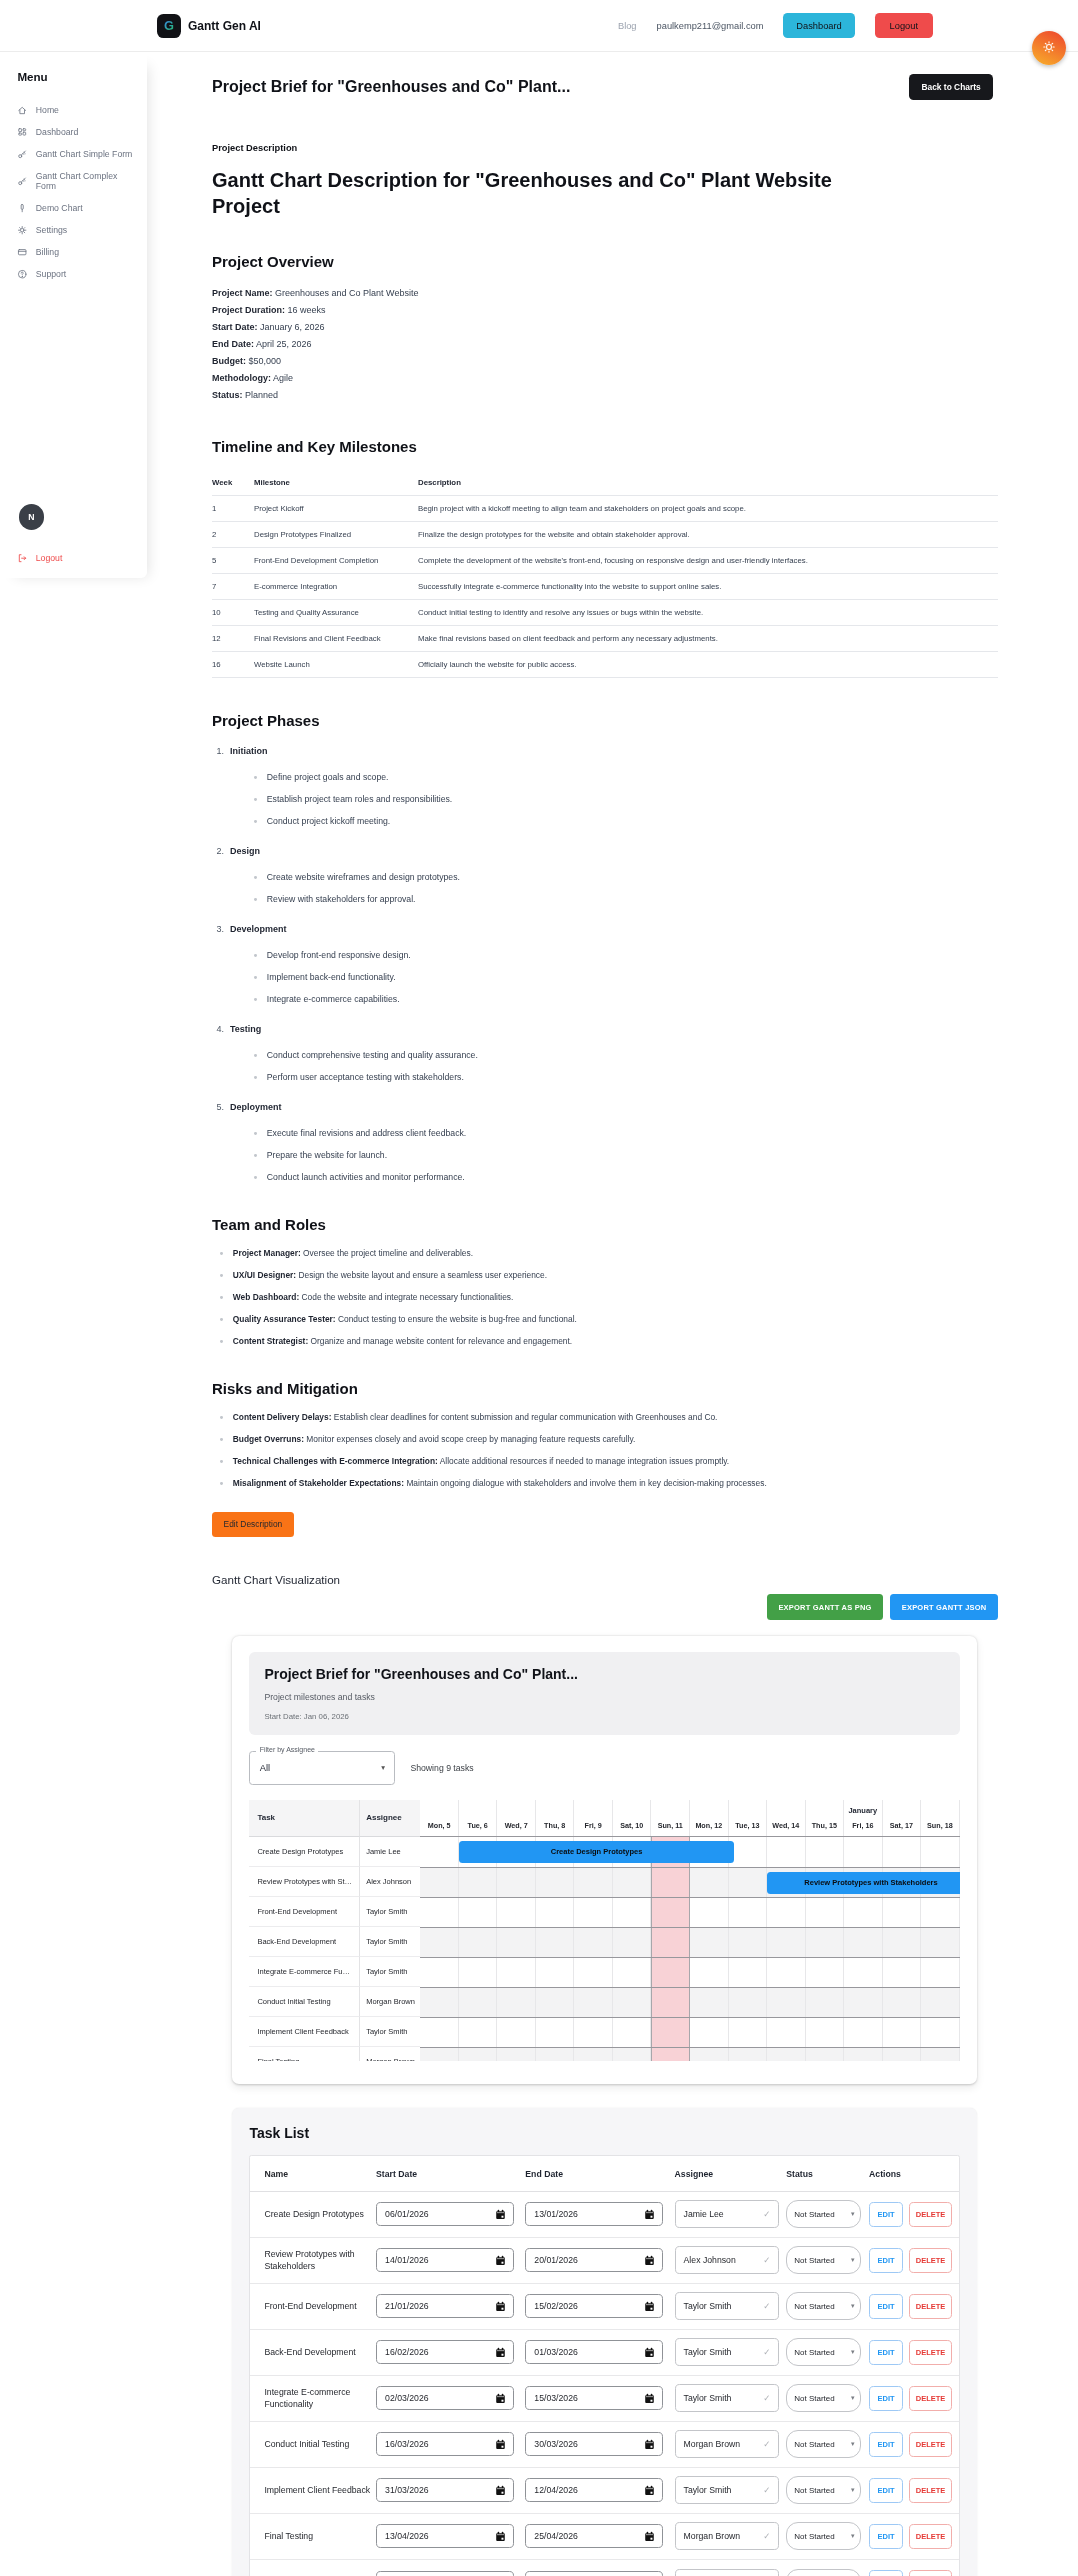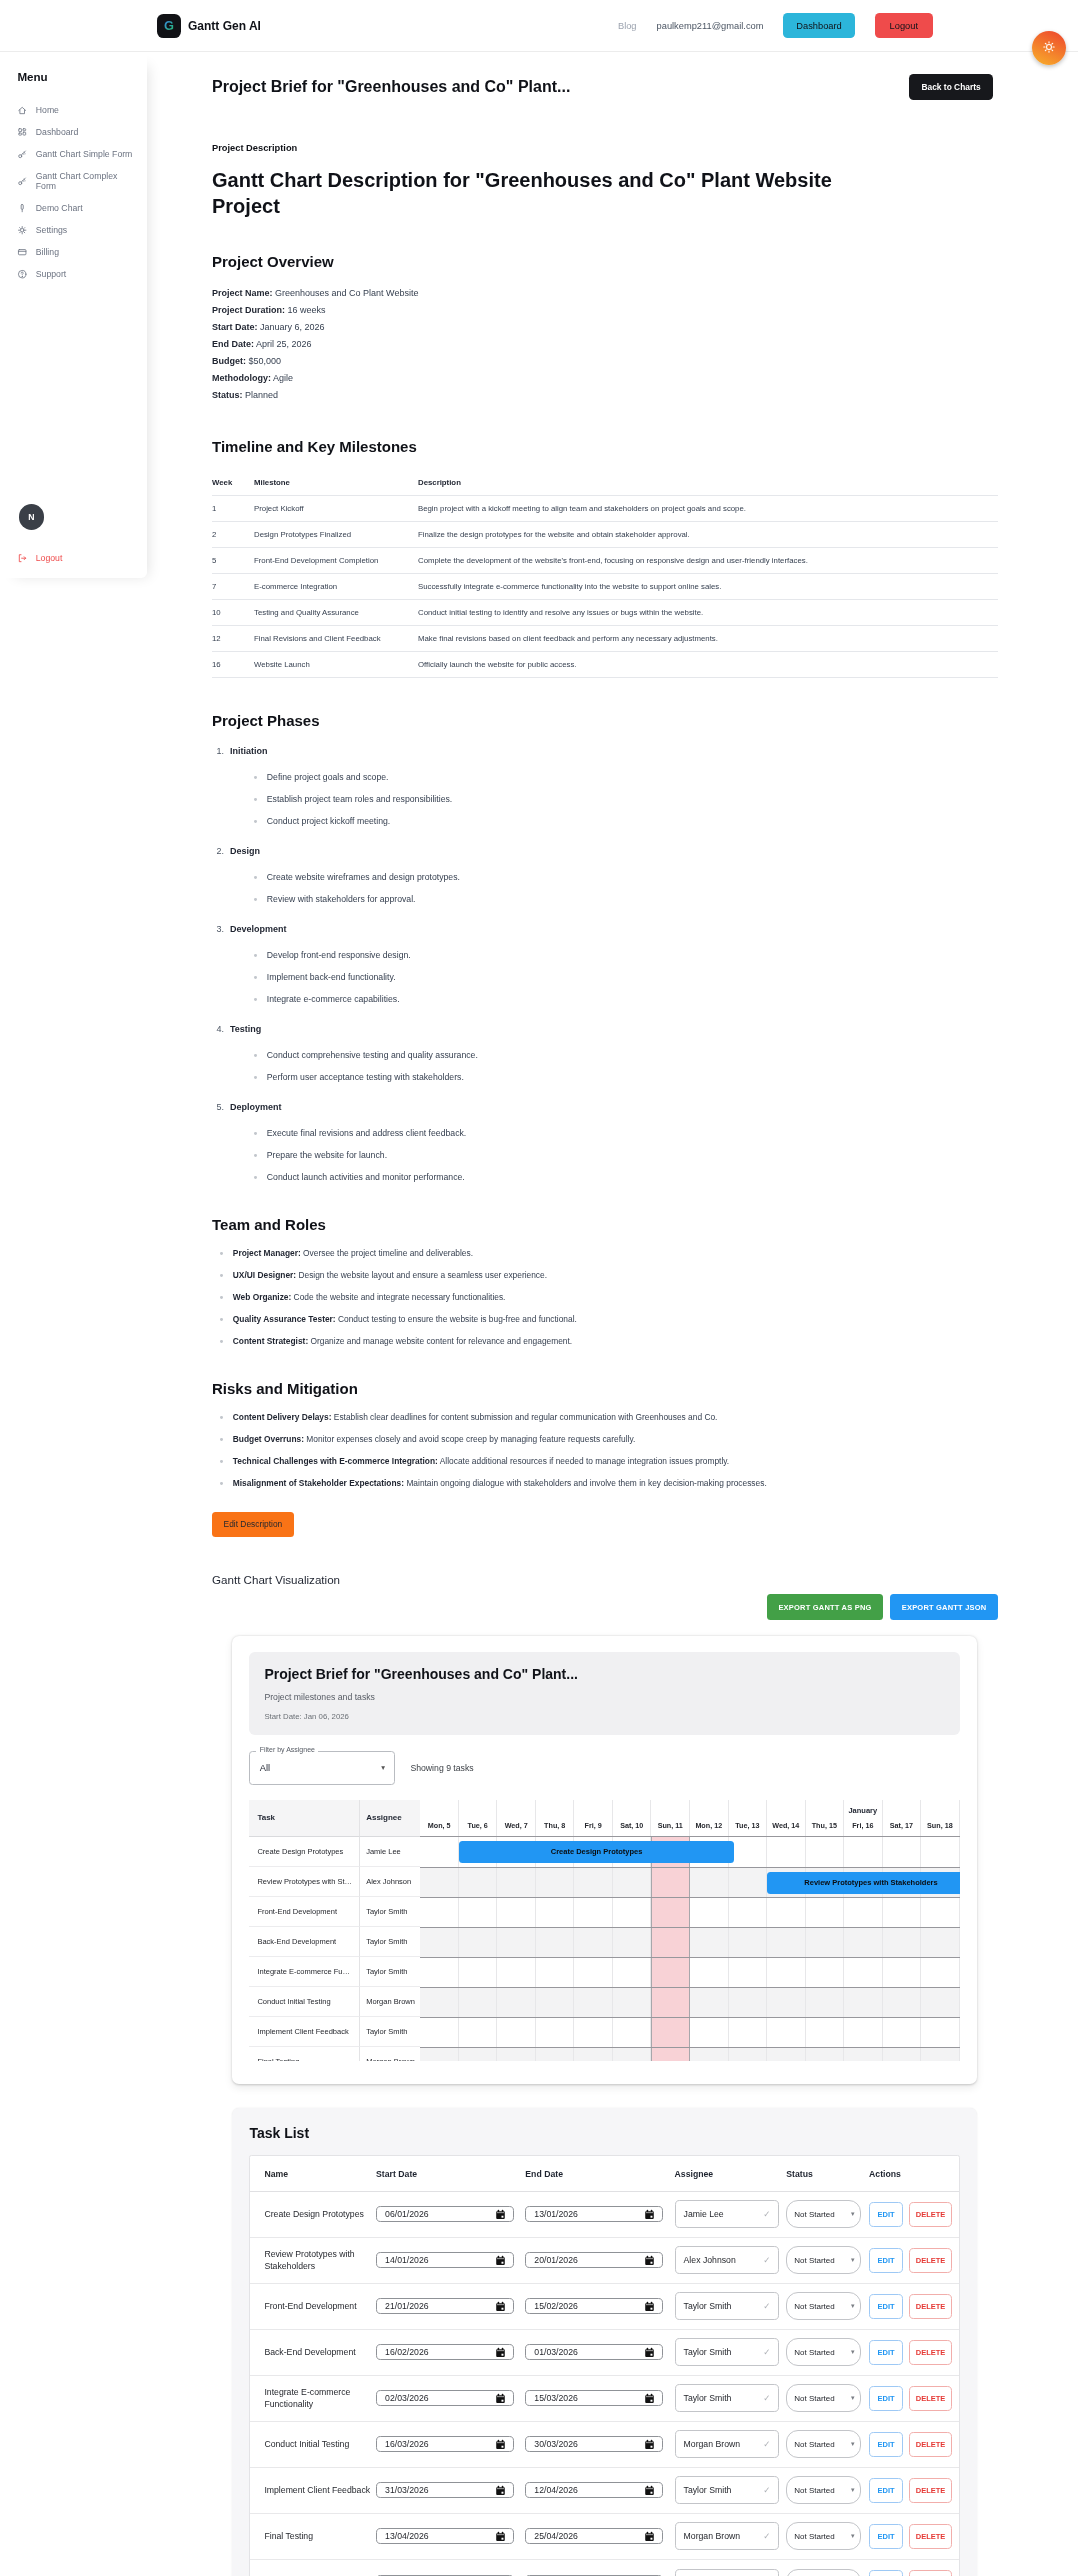--- a/index.html
+++ b/index.html
@@ -144,21 +144,21 @@
   .t-hrow { display:flex; align-items:center; padding:11.6px 0 10.4px; border-bottom:1.2px solid #e0e0e3;
     font-weight:bold; font-size:8.7px; color:#1f2430; }
   .t-row { display:flex; align-items:center; min-height:46px; border-bottom:0.6px solid #e8e8ea;
     padding:5.8px 0; }
   .t-row:last-child { border-bottom:none; }
   .tc-name { width:130px; padding-left:14px; font-size:8.7px; color:#26282e; line-height:12.8px; }
   .tc-start,.tc-end { width:155px; }
   .tc-assignee { width:116px; }
   .tc-status { width:86px; }
   .tc-actions { width:93px; display:flex; gap:5.8px; }
-  .dinput { width:138px; height:16px; border:0.6px solid #8f9297; border-radius:4.6px;
+  .dinput { width:138px; height:24px; border:0.6px solid #8f9297; border-radius:4.6px;
     display:flex; align-items:center; padding:0 7px 0 8px; background:#fff; cursor:text; }
   .dinput .dval { font-size:8.7px; color:#26282e; }
   .dinput .cal { margin-left:auto; color:#111; display:flex; cursor:pointer; }
   .abox { width:104px; height:28px; border:0.6px solid #c3c5c9; border-radius:4.6px;
     display:flex; align-items:center; padding:0 7px 0 8px; background:#fff; }
   .abox .aval { font-size:8.7px; color:#26282e; }
   .abox .chk { margin-left:auto; color:#aeb1b6; font-size:8.7px; }
   .sbox { width:75px; height:28px; border:0.6px solid #c3c5c9; border-radius:12px;
     display:flex; align-items:center; padding:0 5.8px 0 7px; background:#fff; cursor:pointer; }
   .sbox .sval { font-size:8px; color:#26282e; white-space:nowrap; }
@@ -387,21 +387,21 @@
           <li>Prepare the website for launch.</li>
           <li>Conduct launch activities and monitor performance.</li>
         </ul>
       </li>
     </ol>
 
   <h2 class="sec">Team and Roles</h2>
   <ul class="dotlist" id="team-list">
       <li><b>Project Manager:</b> Oversee the project timeline and deliverables.</li>
       <li><b>UX/UI Designer:</b> Design the website layout and ensure a seamless user experience.</li>
-      <li><b>Web Organize:</b> Code the website and integrate necessary functionalities.</li>
+      <li><b>Web Dashboard:</b> Code the website and integrate necessary functionalities.</li>
       <li><b>Quality Assurance Tester:</b> Conduct testing to ensure the website is bug-free and functional.</li>
       <li><b>Content Strategist:</b> Organize and manage website content for relevance and engagement.</li>
     </ul>
 
   <h2 class="sec">Risks and Mitigation</h2>
   <ul class="dotlist" id="risks-list">
       <li><b>Content Delivery Delays:</b> Establish clear deadlines for content submission and regular communication with Greenhouses and Co.</li>
       <li><b>Budget Overruns:</b> Monitor expenses closely and avoid scope creep by managing feature requests carefully.</li>
       <li><b>Technical Challenges with E-commerce Integration:</b> Allocate additional resources if needed to manage integration issues promptly.</li>
       <li><b>Misalignment of Stakeholder Expectations:</b> Maintain ongoing dialogue with stakeholders and involve them in key decision-making processes.</li>

